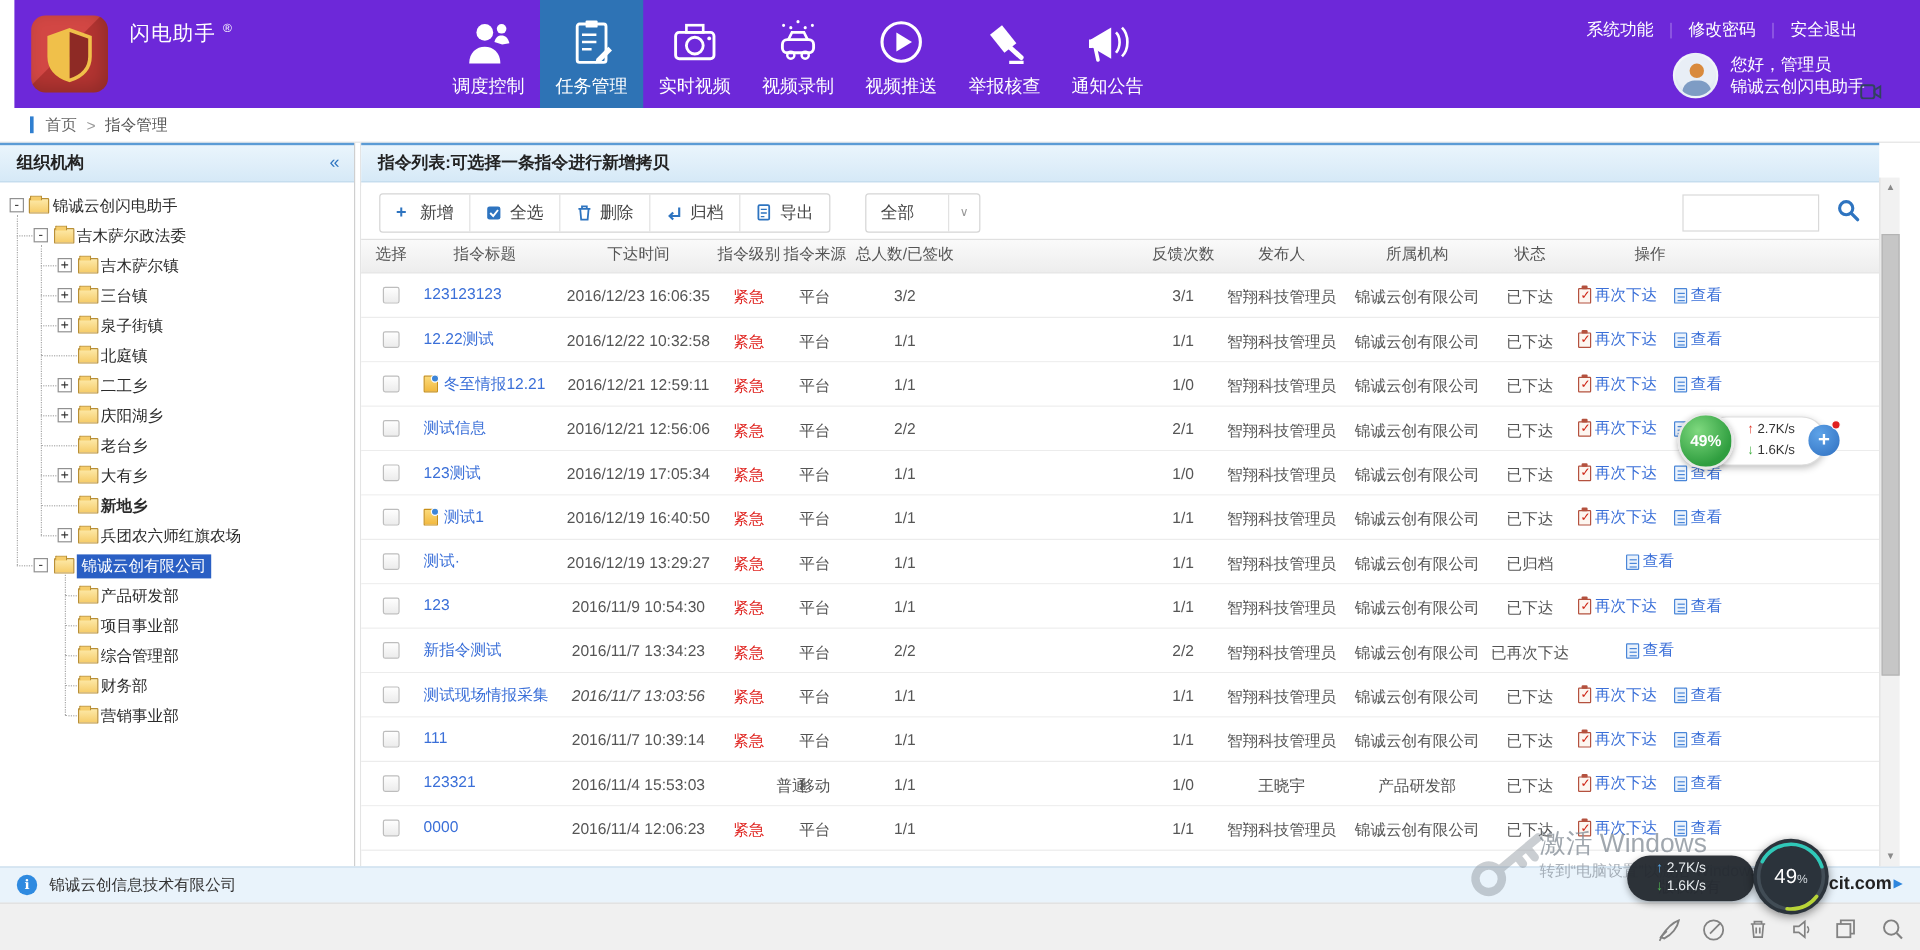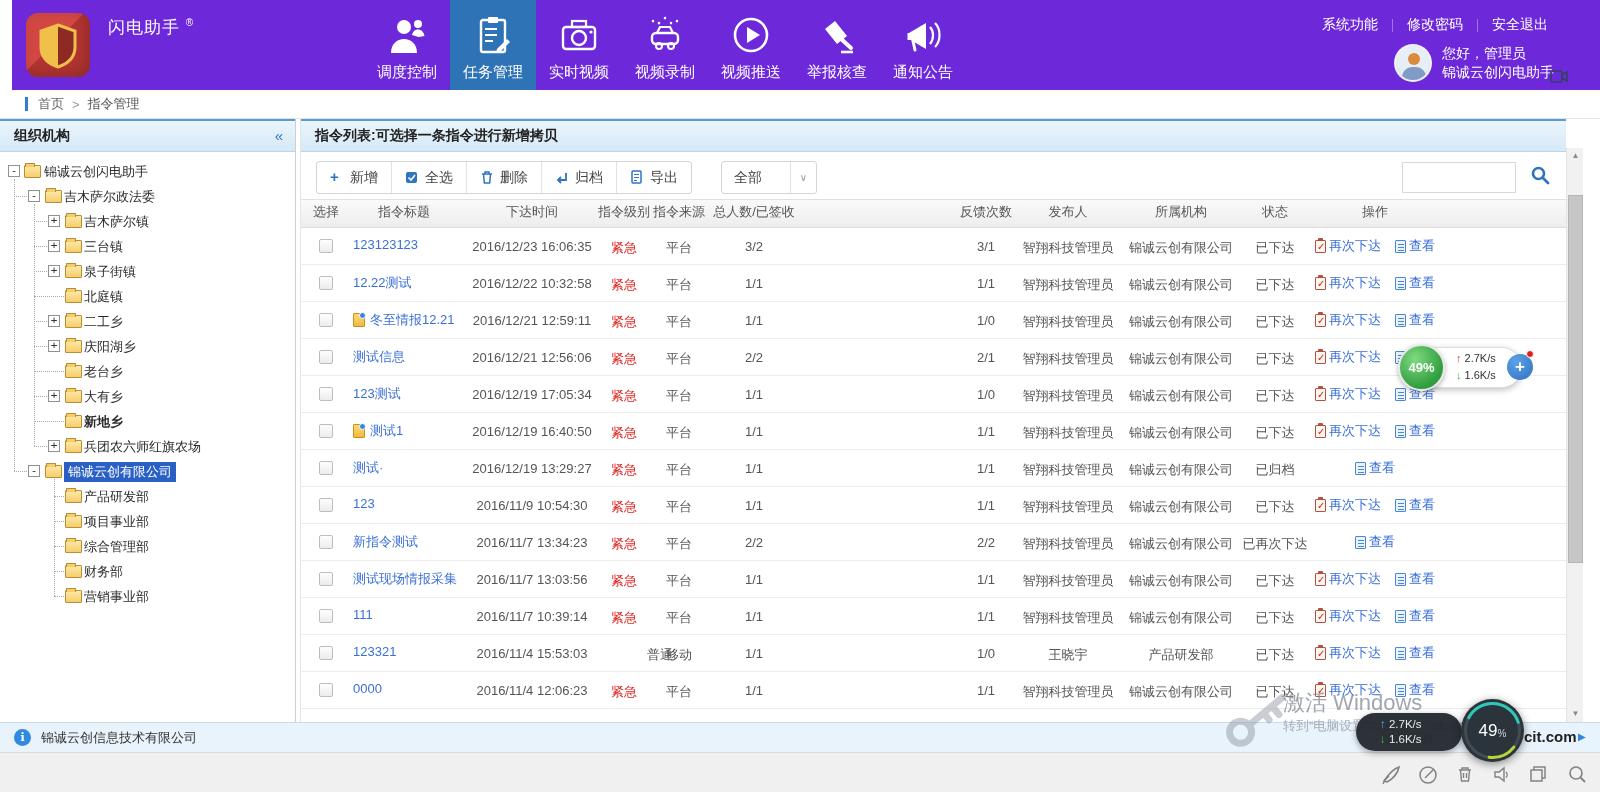--- a/index.html
+++ b/index.html
@@ -632,21 +632,21 @@
               <span class="ic-doc"></span>
               <span>查看</span>
             </span>
           </div>
         </div>
         <div class="trow" style="top: 333px;">
           <span class="cb"></span>
           <span class="titlewrap">
             <a class="rlink">测试现场情报采集</a>
           </span>
-          <span class="cell" style="left: 231px;">2016/11/7 13:03:56</span>
+          <span class="cell" style="left: 231px; font-style: italic;">2016/11/7 13:03:56</span>
           <span class="cell urgent" style="left: 323px;">紧急</span>
           <span class="cell" style="left: 378px;">平台</span>
           <span class="cell" style="left: 453px;">1/1</span>
           <span class="cell" style="left: 685px;">1/1</span>
           <span class="cell" style="left: 767px;">智翔科技管理员</span>
           <span class="cell" style="left: 880px;">锦诚云创有限公司</span>
           <span class="cell" style="left: 974px;">已下达</span>
           <div class="ops">
             <span class="opitem">
               <span class="ic-clip"></span>

